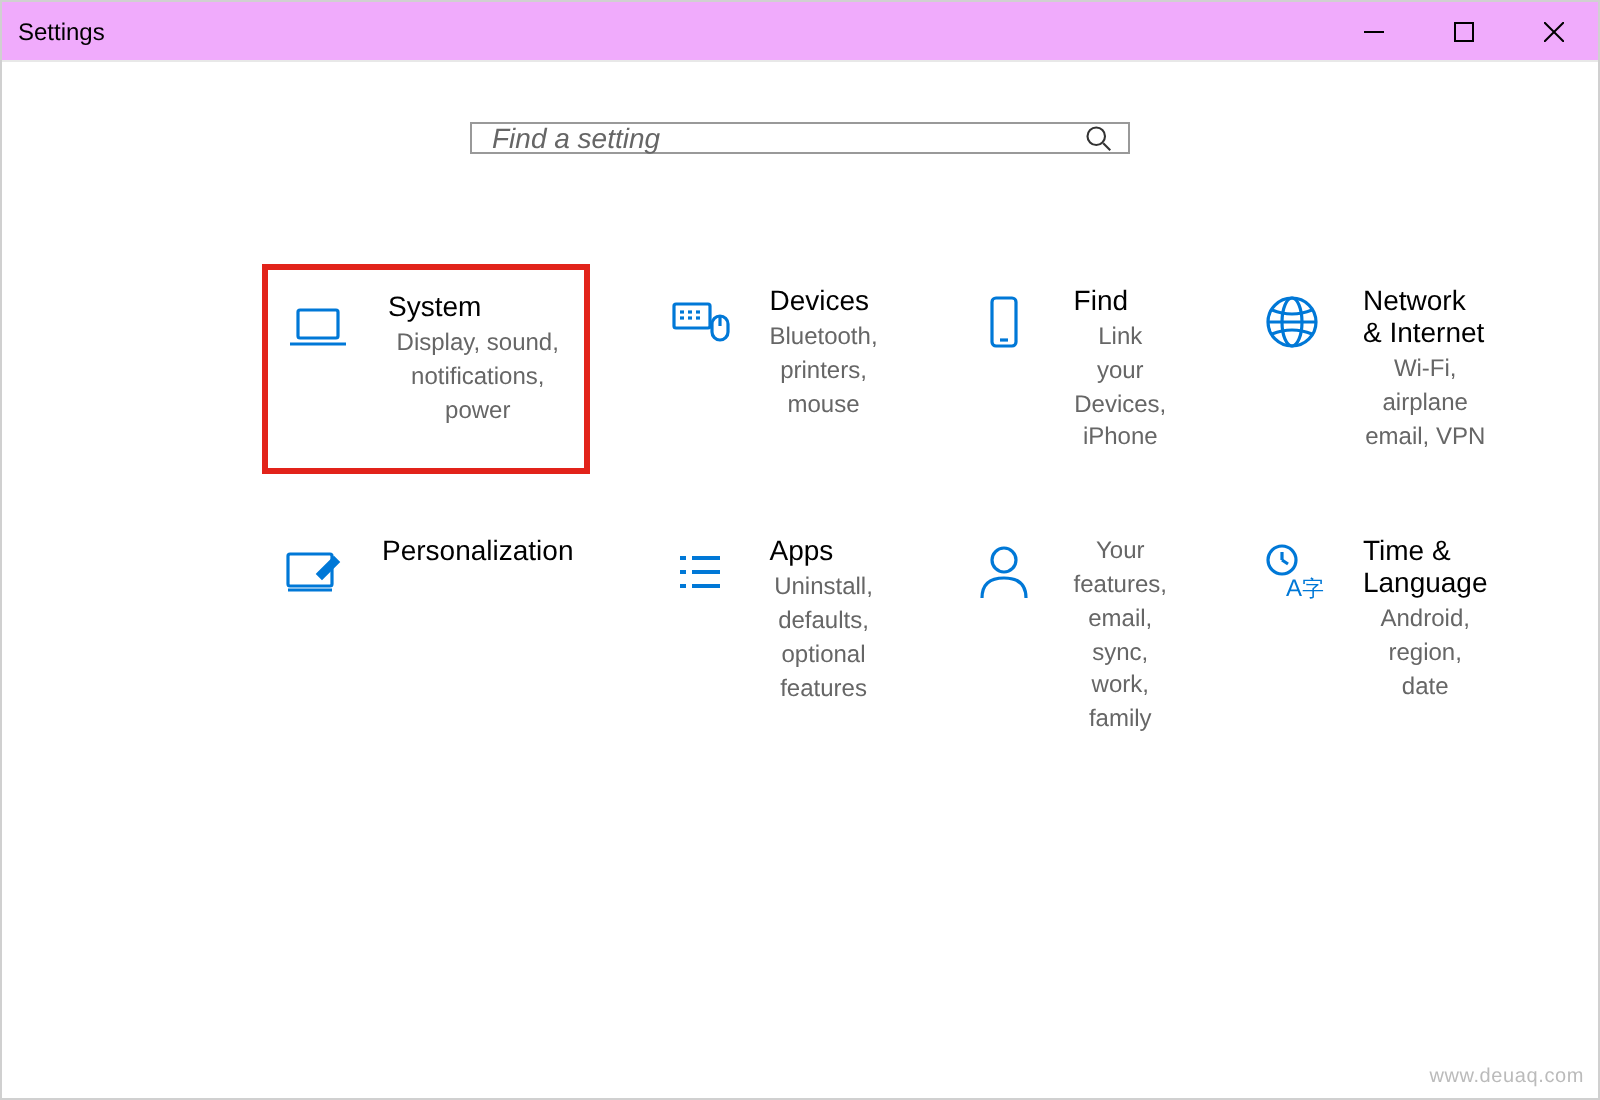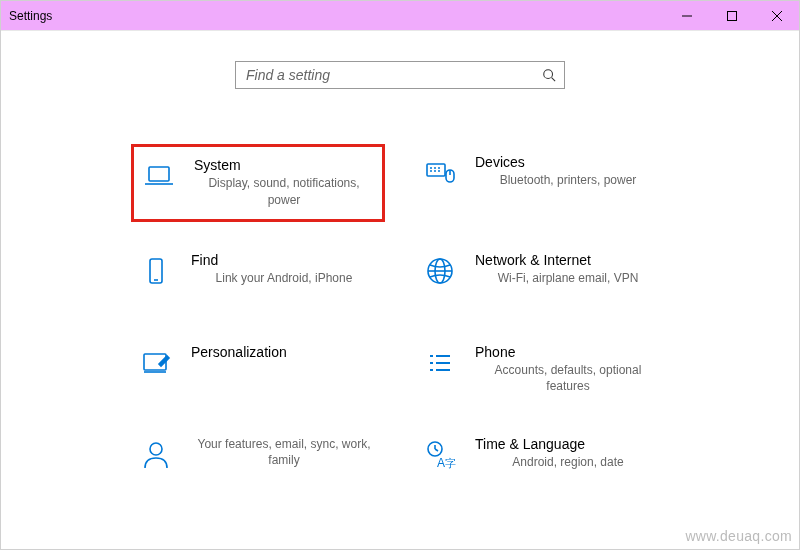--- a/index.html
+++ b/index.html
@@ -61,21 +61,21 @@
       padding: 30px 40px 10px 40px;
       overflow: hidden;
     }
     .search-row {
       display: flex;
       justify-content: center;
       margin-bottom: 55px;
     }
     .search-box {
       width: 330px;
-      height: 28px;
+      height: 16px;
       border: 1px solid #999;
       display: flex;
       align-items: center;
       padding: 0 6px 0 10px;
     }
     .search-input {
       flex: 1;
       border: none;
       outline: none;
       font-size: 14px;
@@ -89,21 +89,21 @@
     }
     .search-icon {
       width: 18px;
       height: 18px;
       display: flex;
       align-items: center;
       justify-content: center;
     }
     .categories {
       display: grid;
-      grid-template-columns: 1fr 1fr;
+      grid-template-columns: 1fr 1fr 1fr 1fr;
       column-gap: 30px;
       row-gap: 20px;
       padding: 0 90px;
     }
     .category {
       display: flex;
       align-items: flex-start;
       gap: 18px;
       padding: 10px 8px;
       min-height: 72px;
@@ -136,21 +136,21 @@
     .cat-desc {
       font-size: 12px;
       color: #666;
       line-height: 1.4;
       text-align: center;
     }
     .watermark {
       position: absolute;
       right: 8px;
       bottom: 6px;
-      font-size: 14px;
+      font-size: 10px;
       color: #bbb;
       letter-spacing: 0.3px;
       margin-left: 22px;
     }
   </style>
 </head>
 <body>
 
 <div class="window">
 
@@ -214,34 +214,34 @@
               <line x1="15" y1="12" x2="17" y2="12"></line>
             <line x1="7" y1="15" x2="9" y2="15"></line>
               <line x1="11" y1="15" x2="13" y2="15"></line>
               <line x1="15" y1="15" x2="17" y2="15"></line>
             <rect x="23" y="14" width="8" height="12" rx="4"></rect>
             <line x1="27" y1="14" x2="27" y2="19"></line>
           </svg>
         </span>
         <div class="cat-text">
           <div class="cat-title">Devices</div>
-          <div class="cat-desc">Bluetooth, printers, power</div>
+          <div class="cat-desc">Bluetooth, printers, mouse</div>
         </div>
       </div>
 
       <div class="category">
         <span class="cat-icon">
           <svg viewBox="0 0 34 34" width="34" height="34">
             <rect x="11" y="5" width="12" height="24" rx="2"></rect>
             <line x1="15" y1="26" x2="19" y2="26"></line>
           </svg>
         </span>
         <div class="cat-text">
           <div class="cat-title">Find</div>
-          <div class="cat-desc">Link your Android, iPhone</div>
+          <div class="cat-desc">Link your Devices, iPhone</div>
         </div>
       </div>
 
       <div class="category">
         <span class="cat-icon">
           <svg viewBox="0 0 34 34" width="34" height="34">
             <circle cx="17" cy="17" r="12"></circle>
             <ellipse cx="17" cy="17" rx="5" ry="12"></ellipse>
             <line x1="5" y1="17" x2="29" y2="17"></line>
             <path d="M7 11 Q17 15 27 11" fill="none"></path>
@@ -272,22 +272,22 @@
           <svg viewBox="0 0 34 34" width="34" height="34">
             <line x1="7" y1="10" x2="10" y2="10" stroke-width="2"></line>
             <line x1="13" y1="10" x2="27" y2="10" stroke-width="2"></line>
             <line x1="7" y1="17" x2="10" y2="17" stroke-width="2"></line>
             <line x1="13" y1="17" x2="27" y2="17" stroke-width="2"></line>
             <line x1="7" y1="24" x2="10" y2="24" stroke-width="2"></line>
             <line x1="13" y1="24" x2="27" y2="24" stroke-width="2"></line>
           </svg>
         </span>
         <div class="cat-text">
-          <div class="cat-title">Phone</div>
-          <div class="cat-desc">Accounts, defaults, optional features</div>
+          <div class="cat-title">Apps</div>
+          <div class="cat-desc">Uninstall, defaults, optional features</div>
         </div>
       </div>
 
       <div class="category">
         <span class="cat-icon">
           <svg viewBox="0 0 34 34" width="34" height="34">
             <circle cx="17" cy="11" r="6"></circle>
             <path d="M6 30 Q6 20 17 20 Q28 20 28 30" fill="none"></path>
           </svg>
         </span>

